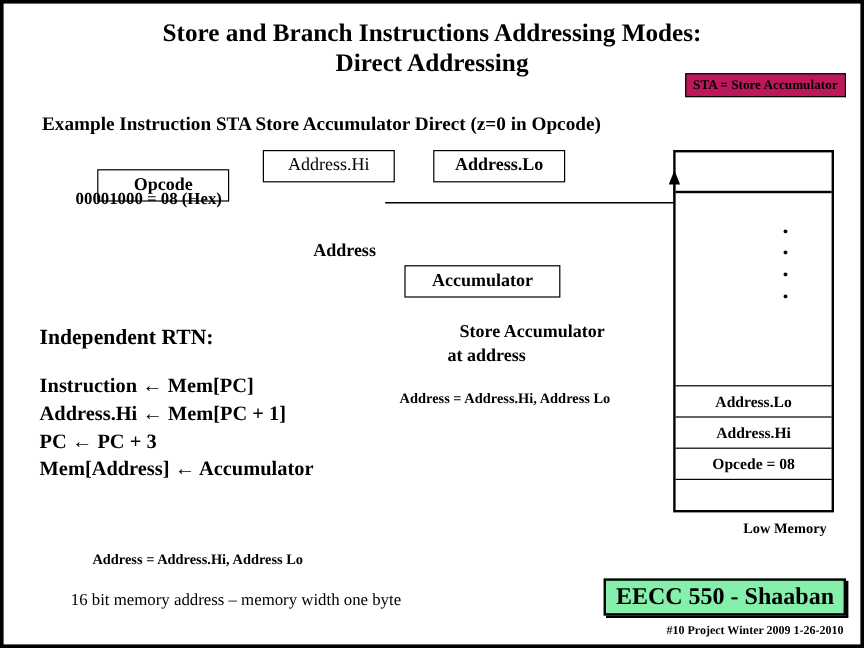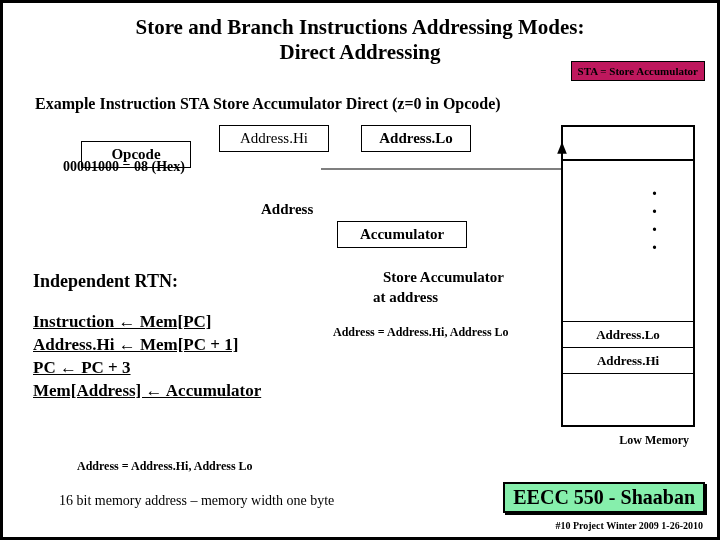--- a/index.html
+++ b/index.html
@@ -46,21 +46,21 @@
   }
   .opcode-box { top: 138px; left: 78px; width: 110px; font-weight: bold; }
   .addrhi-box { top: 122px; left: 216px; width: 110px; }
   .addrlo-box { top: 122px; left: 358px; width: 110px; font-weight: bold; }
   .hexline { position: absolute; top: 156px; left: 60px; font-size: 14px; font-weight: bold; }
   .address-lbl { position: absolute; top: 158px; left: 258px; font-size: 15px; font-weight: bold; margin-top: 40px; }
   .accum-box { top: 218px; left: 334px; width: 130px; font-weight: bold; }
   .store-txt { position: absolute; top: 266px; left: 380px; font-size: 15px; font-weight: bold; }
   .ataddr-txt { position: absolute; top: 286px; left: 370px; font-size: 15px; font-weight: bold; }
   .rtn-title { position: absolute; top: 268px; left: 30px; font-size: 18px; font-weight: bold; }
-  .rtn-block { position: absolute; top: 308px; left: 30px; font-size: 17px; font-weight: bold; line-height: 1.35; text-decoration: underline; }
+  .rtn-block { position: absolute; top: 308px; left: 30px; font-size: 17px; font-weight: bold; line-height: 1.35; }
   .addr-eq { position: absolute; top: 322px; left: 330px; font-size: 12px; font-weight: bold; }
   .addr-eq2 { position: absolute; top: 456px; left: 74px; font-size: 12px; font-weight: bold; }
   .memwidth { position: absolute; top: 490px; left: 56px; font-size: 14px; }
 
   
   .mem-outer {
     position: absolute;
     top: 122px; right: 22px;
     width: 134px; height: 302px;
     border: 2px solid #000;
@@ -123,20 +123,21 @@
 
 <div class="addr-eq">Address = Address.Hi, Address Lo</div>
 <div class="addr-eq2">Address = Address.Hi, Address Lo</div>
 <div class="memwidth">16 bit memory address – memory width one byte</div>
 
 <div class="mem-outer">
   <div class="mem-topcell"></div>
   <div style="height:160px"></div>
   <div class="mem-cell">Address.Lo</div>
   <div class="mem-cell">Address.Hi</div>
+  <div class="mem-cell">Opcede = 08</div>
   <div class="mem-cell" style="border-bottom:none"></div>
 </div>
 <div class="mem-dots">.<br>.<br>.<br>.</div>
 <div class="lowmem">Low Memory</div>
 
 <svg class="overlay">
   <defs>
     <marker id="ah" markerWidth="10" markerHeight="8" refX="9" refY="4" orient="auto">
       <path d="M0,0 L10,4 L0,8 Z" fill="#000"></path>
     </marker>

